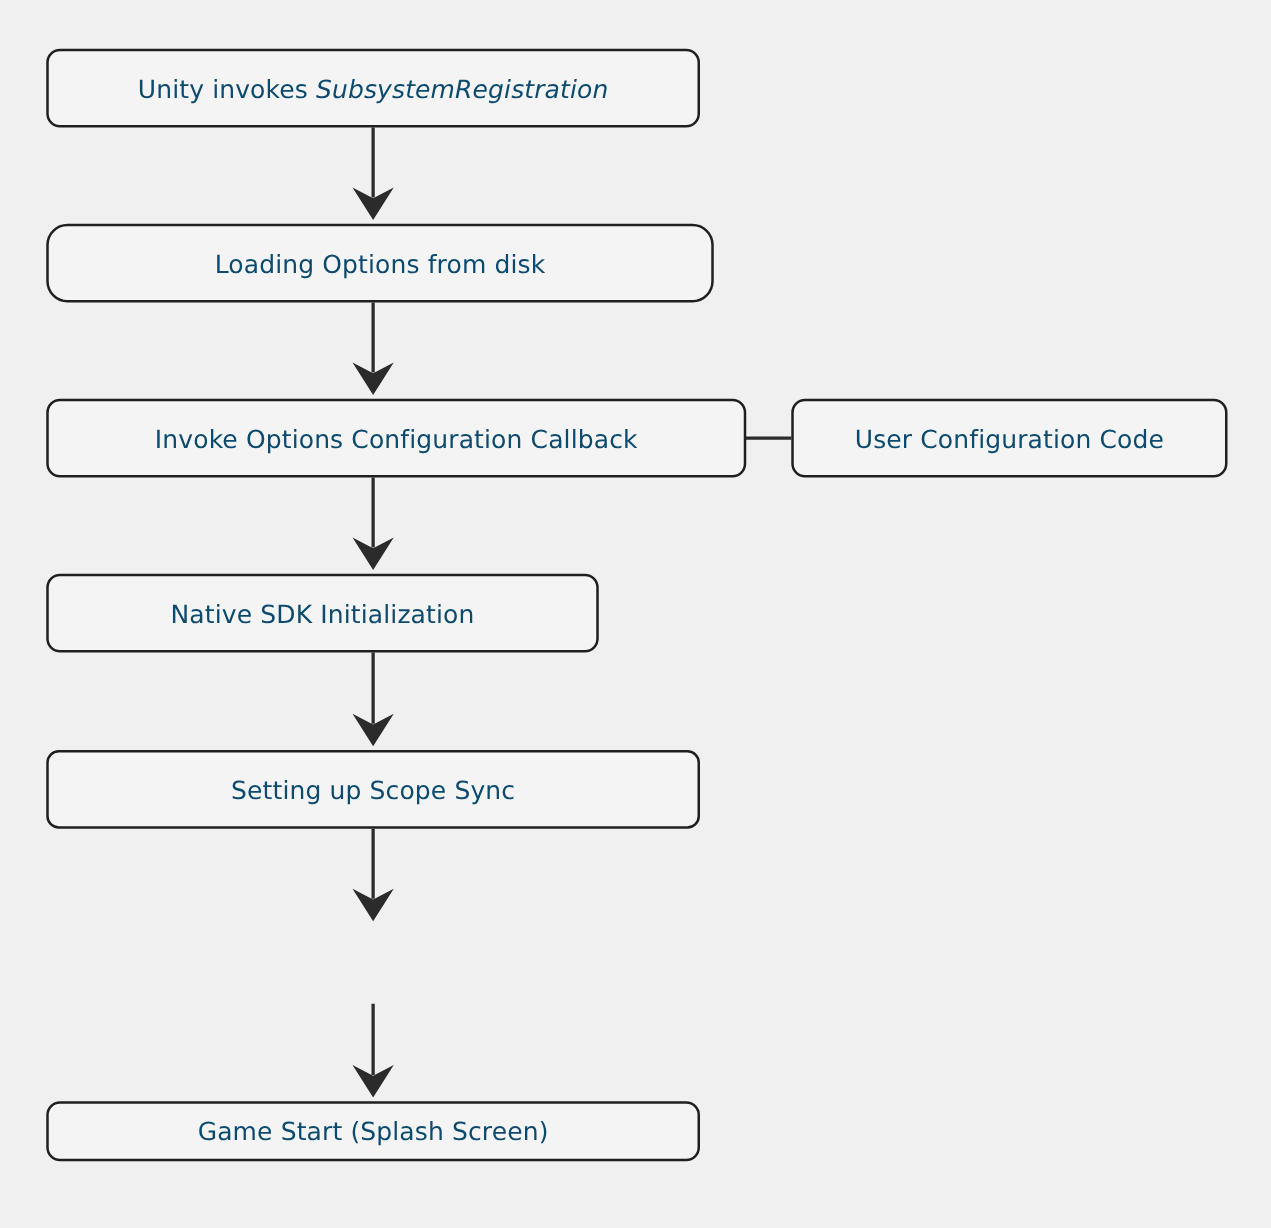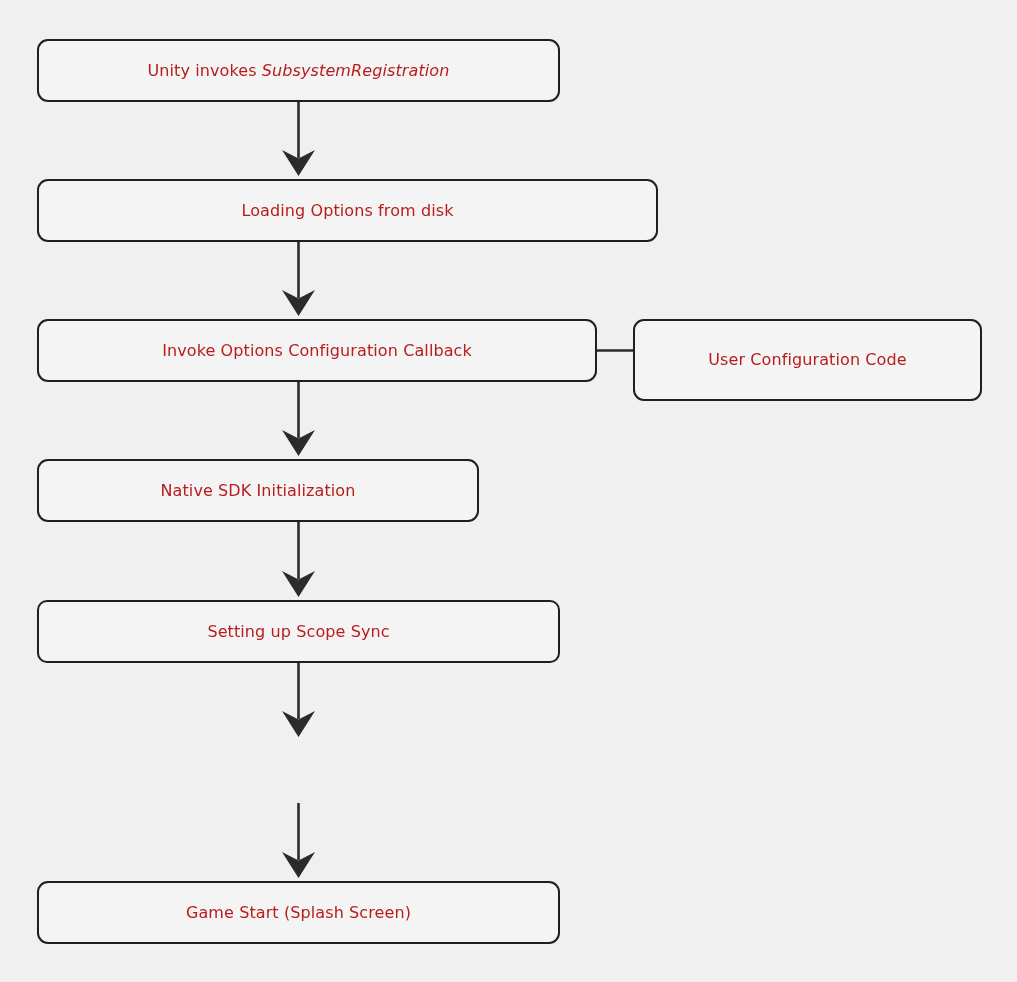--- a/index.html
+++ b/index.html
@@ -31,22 +31,22 @@
     box-sizing: border-box;
     background: #f4f4f4;
     border: 2.4px solid #1f1f1f;
     border-radius: 11px;
     display: flex;
     align-items: center;
     justify-content: center;
     z-index: 2;
   }
   .node-label {
-    font-size: 16px;
-    color: #b91c1c;
+    font-size: 20px;
+    color: #0c4a6e;
     line-height: 1.2;
     letter-spacing: 0.1px;
     white-space: nowrap;
     text-align: center;
     font-family: "DejaVu Sans", sans-serif;
   }
   .node-label .em {
     font-style: italic;
   }
   .edge-path {
@@ -100,38 +100,38 @@
       <path class="edge-path" d="M 633 350.5 L 580 350.5"></path>
       <path class="arrow-head" d="M 562 350.5 L 588 334 L 579.5 350.5 L 588 367 Z"></path>
     </g>
 
   </svg>
 
   <div class="node" style="left:37px; top:39px; width:523px; height:63px;">
     <span class="node-label"><span>Unity invokes </span><span class="em">SubsystemRegistration</span></span>
   </div>
 
-  <div class="node" style="left:37px; top:179px; width:621px; height:63px;">
+  <div class="node" style="left:37px; top:179px; width:534px; height:63px;border-radius:17px;">
     <span class="node-label">Loading Options from disk</span>
   </div>
 
   <div class="node" style="left:37px; top:319px; width:560px; height:63px;">
     <span class="node-label">Invoke Options Configuration Callback</span>
   </div>
 
   <div class="node" style="left:37px; top:459px; width:442px; height:63px;">
     <span class="node-label">Native SDK Initialization</span>
   </div>
 
   <div class="node" style="left:37px; top:600px; width:523px; height:63px;border-radius:10px;">
     <span class="node-label">Setting up Scope Sync</span>
   </div>
 
 
-  <div class="node" style="left:37px; top:881px; width:523px; height:63px;">
+  <div class="node" style="left:37px; top:881px; width:523px; height:48px;">
     <span class="node-label">Game Start (Splash Screen)</span>
   </div>
 
-  <div class="node" style="left:633px; top:319px; width:349px; height:82px;">
+  <div class="node" style="left:633px; top:319px; width:349px; height:63px;">
     <span class="node-label">User Configuration Code</span>
   </div>
 
 </div>
 
 </body></html>

